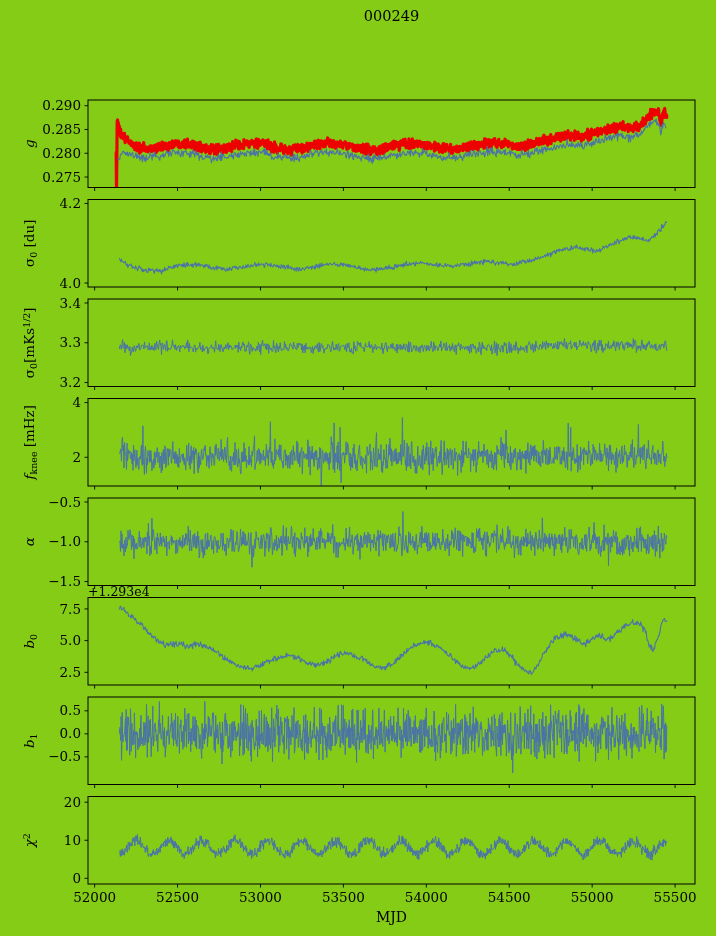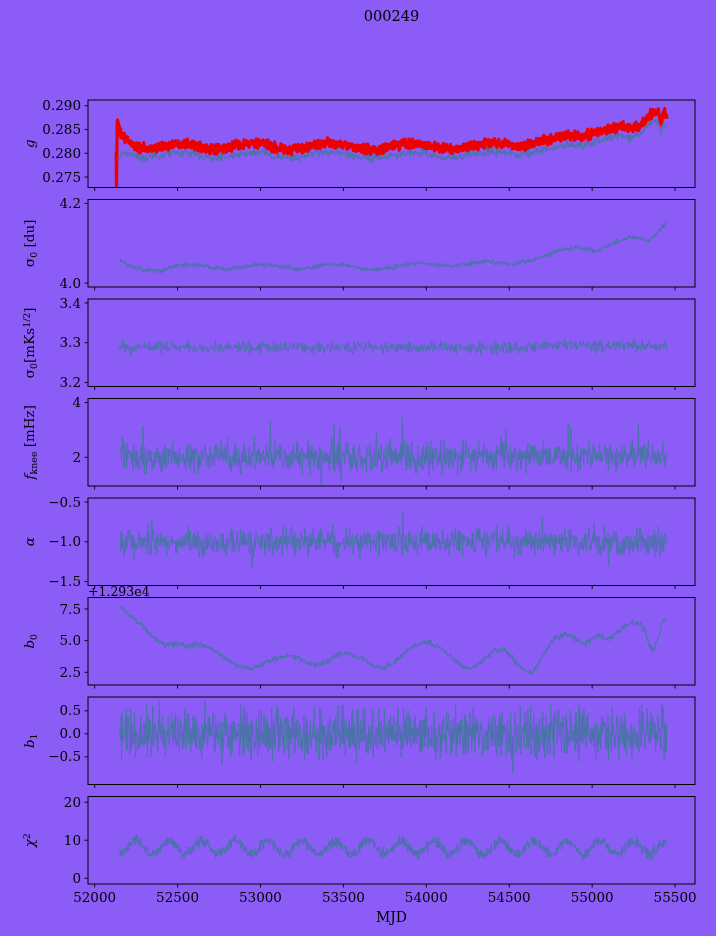--- a/index.html
+++ b/index.html
@@ -1,16 +1,16 @@
 <!DOCTYPE html>
 <html><head>
 <meta charset="utf-8">
 <style>
   html,body{margin:0;padding:0;background:#ffffff;}
-  .fig{position:relative;width:716px;height:936px;background:#8b5cf6;overflow:hidden;
+  .fig{position:relative;width:716px;height:936px;background:#84cc16;overflow:hidden;
        font-family:"DejaVu Serif","Liberation Serif",serif;color:#000;}
   .fig-title{position:absolute;left:88px;top:8px;width:607px;text-align:center;
              font-size:14.5px;color:#000;}
   svg text{font-family:"DejaVu Serif","Liberation Serif",serif;fill:#000;}
 </style>
 </head>
 <body>
 
 <div class="fig">
   <div class="fig-title">000249</div>

